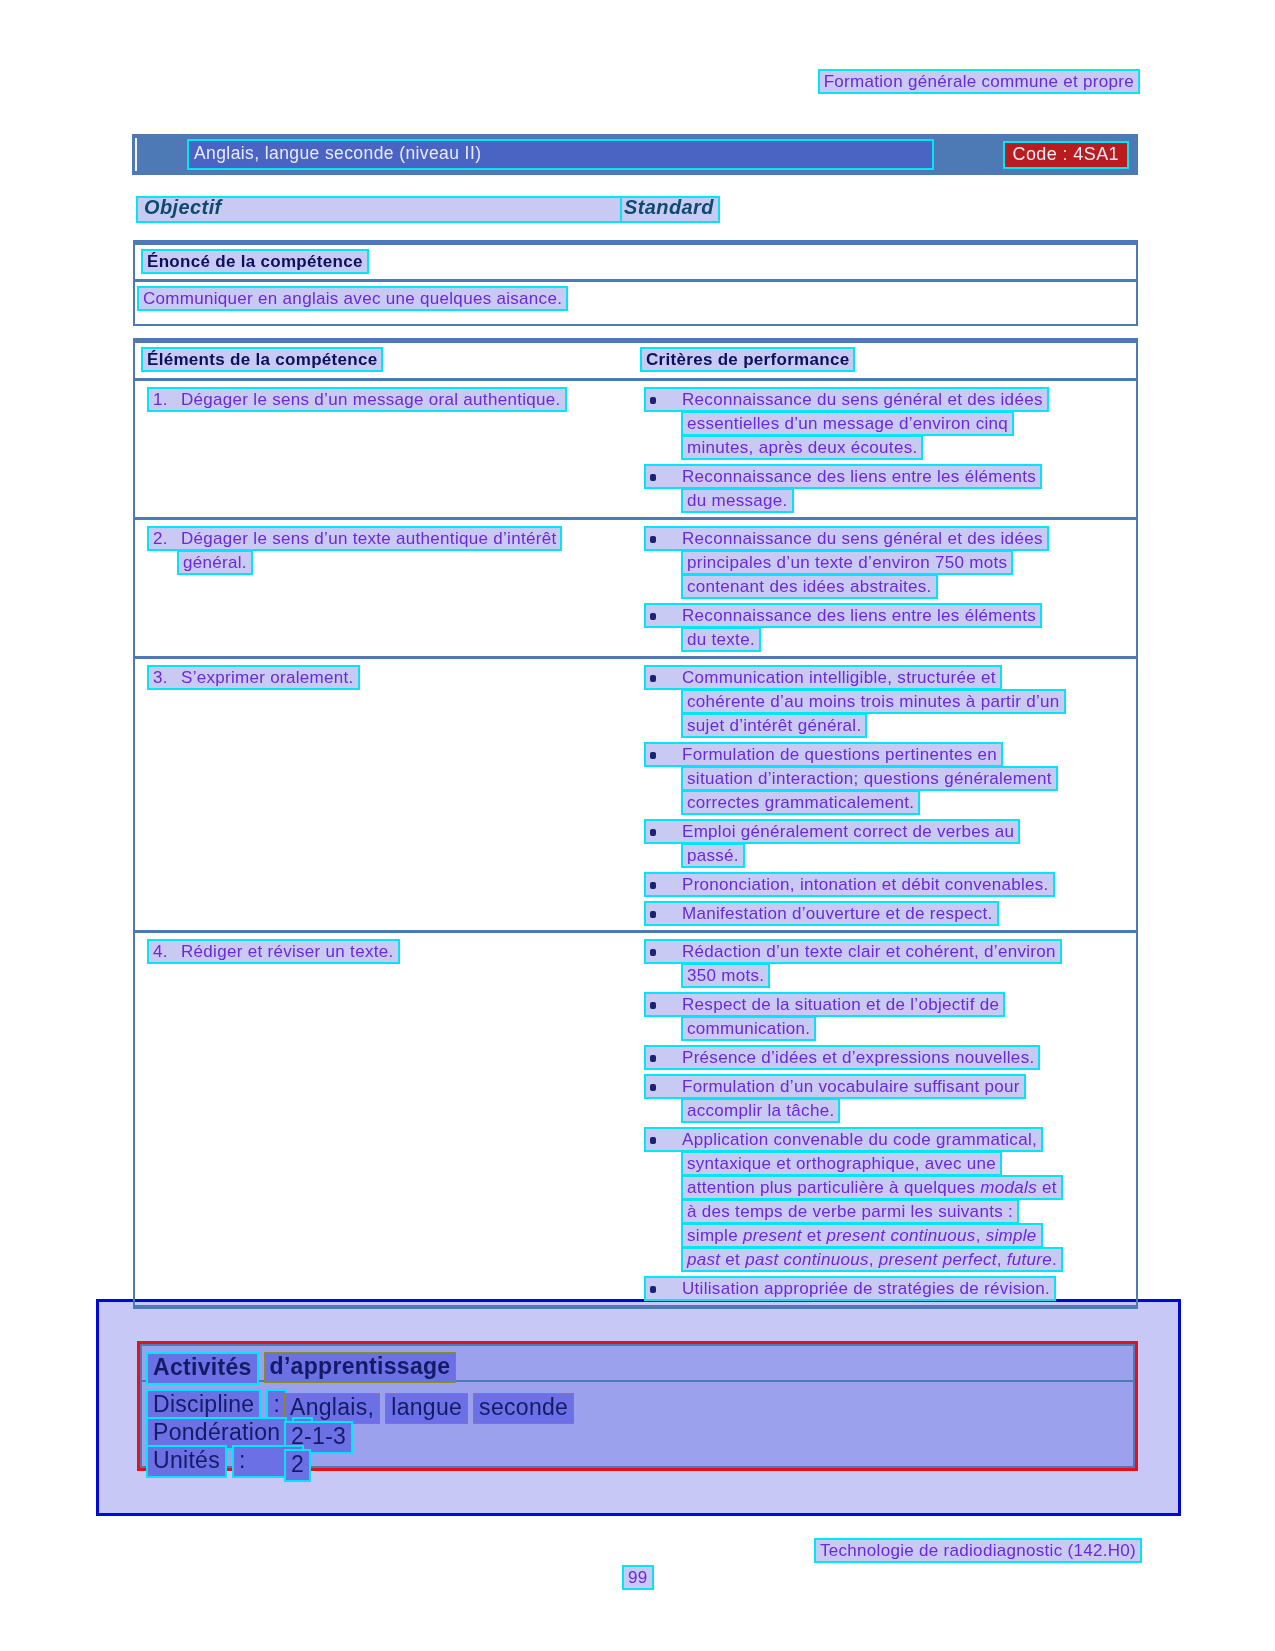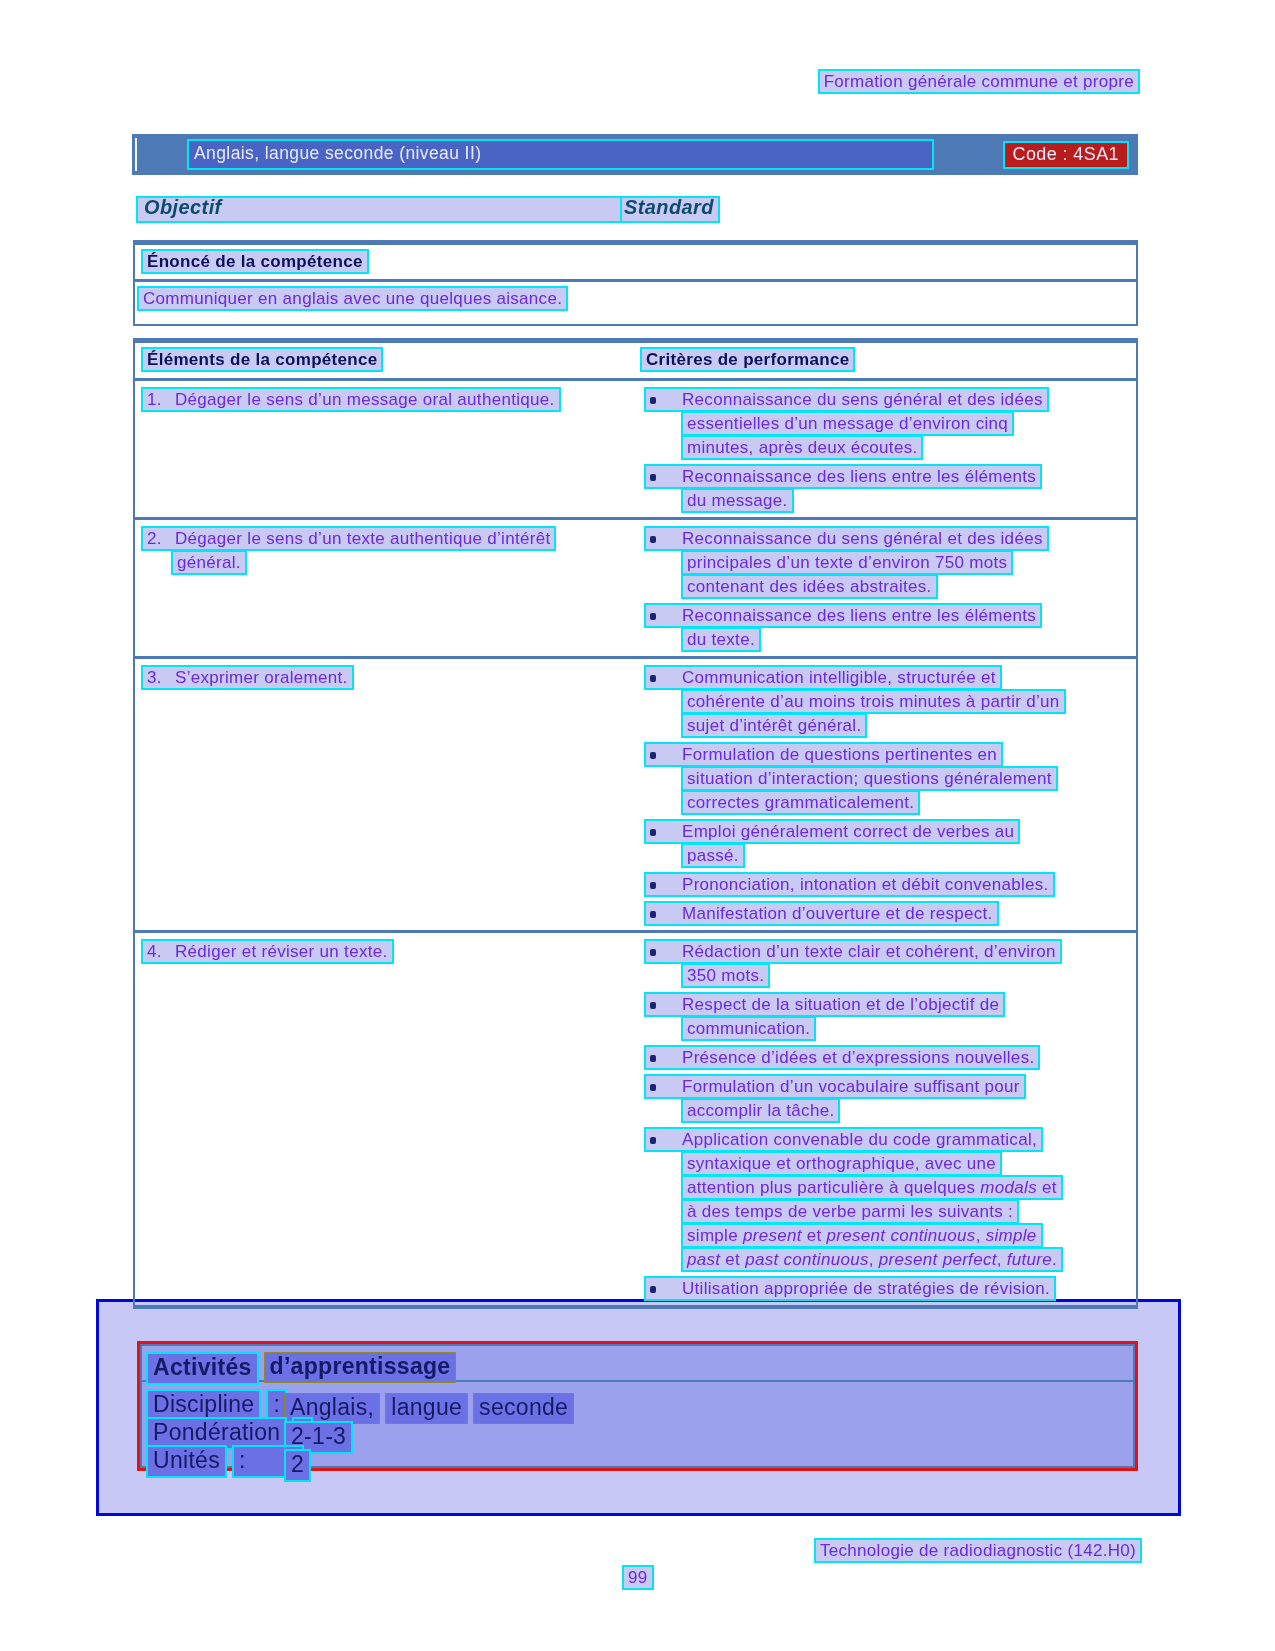--- a/index.html
+++ b/index.html
@@ -40,21 +40,21 @@
   .t1{top:240px;}
   .t2{top:338px;border-bottom-width:4px;}
   .tbl .hrow{padding:7px 0 7px 6px;}
   .tbl .hdiv{border-top:3px solid #4d79b4;}
   .t1 .brow{padding:7px 0 15px 2px;}
   .t2 .hcells{display:flex;padding:7px 0 8px 6px;}
   .t2 .hc1{width:499px;}
   .t2row{display:flex;border-top:3px solid #4d79b4;padding:7px 0 4px 0;}
   .t2row .cl{width:505px;}
   .t2row .cr{flex:1;}
-  .elem{margin-left:12px;width:478px;line-height:24px;text-indent:-30px;padding-left:24px;}
+  .elem{margin-left:18px;width:478px;line-height:24px;text-indent:-30px;padding-left:24px;}
   .nsp{display:inline-block;width:28px;text-indent:0;}
   .crit{margin-left:4px;width:452px;line-height:24px;text-indent:-37px;padding-left:37px;
         margin-bottom:5px;}
   .crit:last-child{margin-bottom:0;}
   .bsp{display:inline-block;width:32px;text-indent:0;}
   .dot{display:inline-block;width:6px;height:7px;background:#1d2373;border-radius:2px;
        vertical-align:1px;}
 
   
   .bigbox{position:absolute;left:96px;top:1299px;width:1085px;height:217px;z-index:0;

